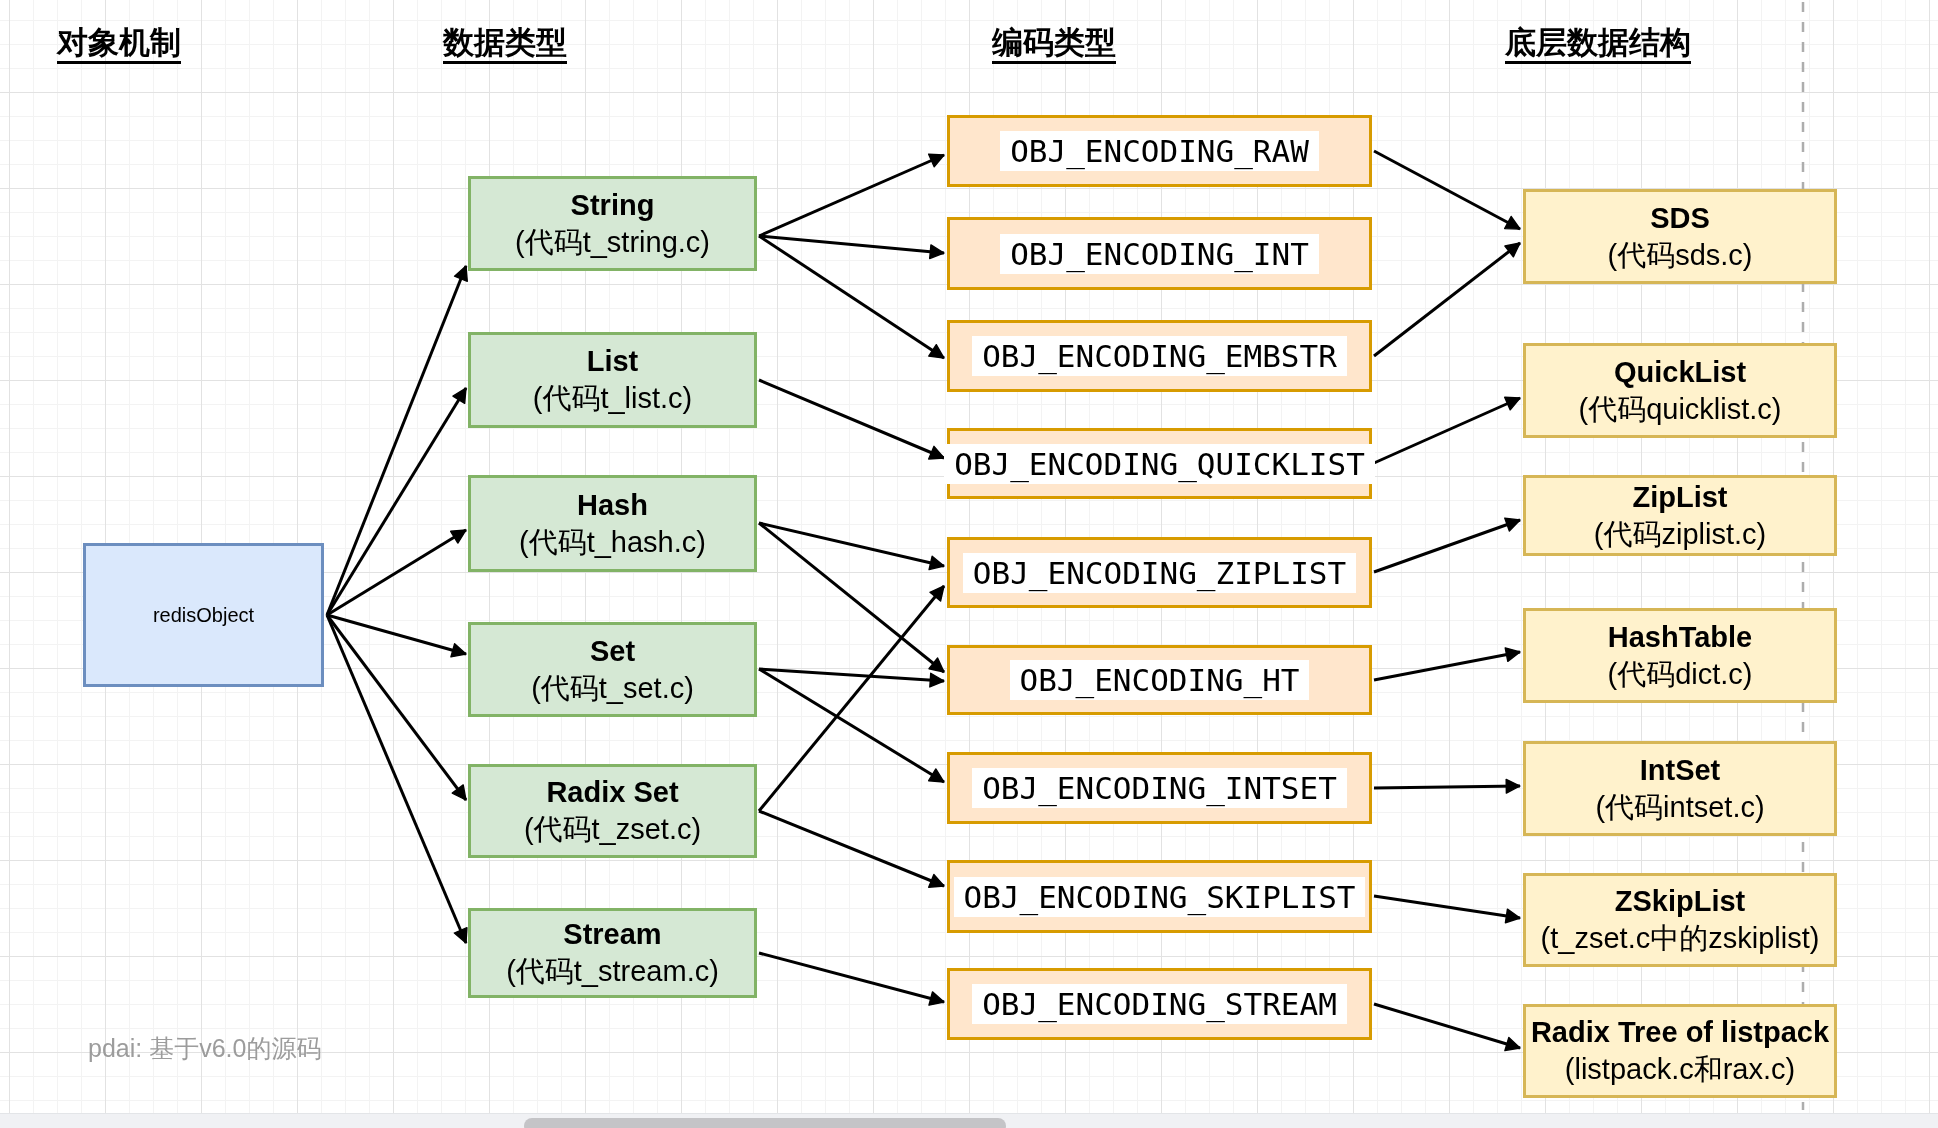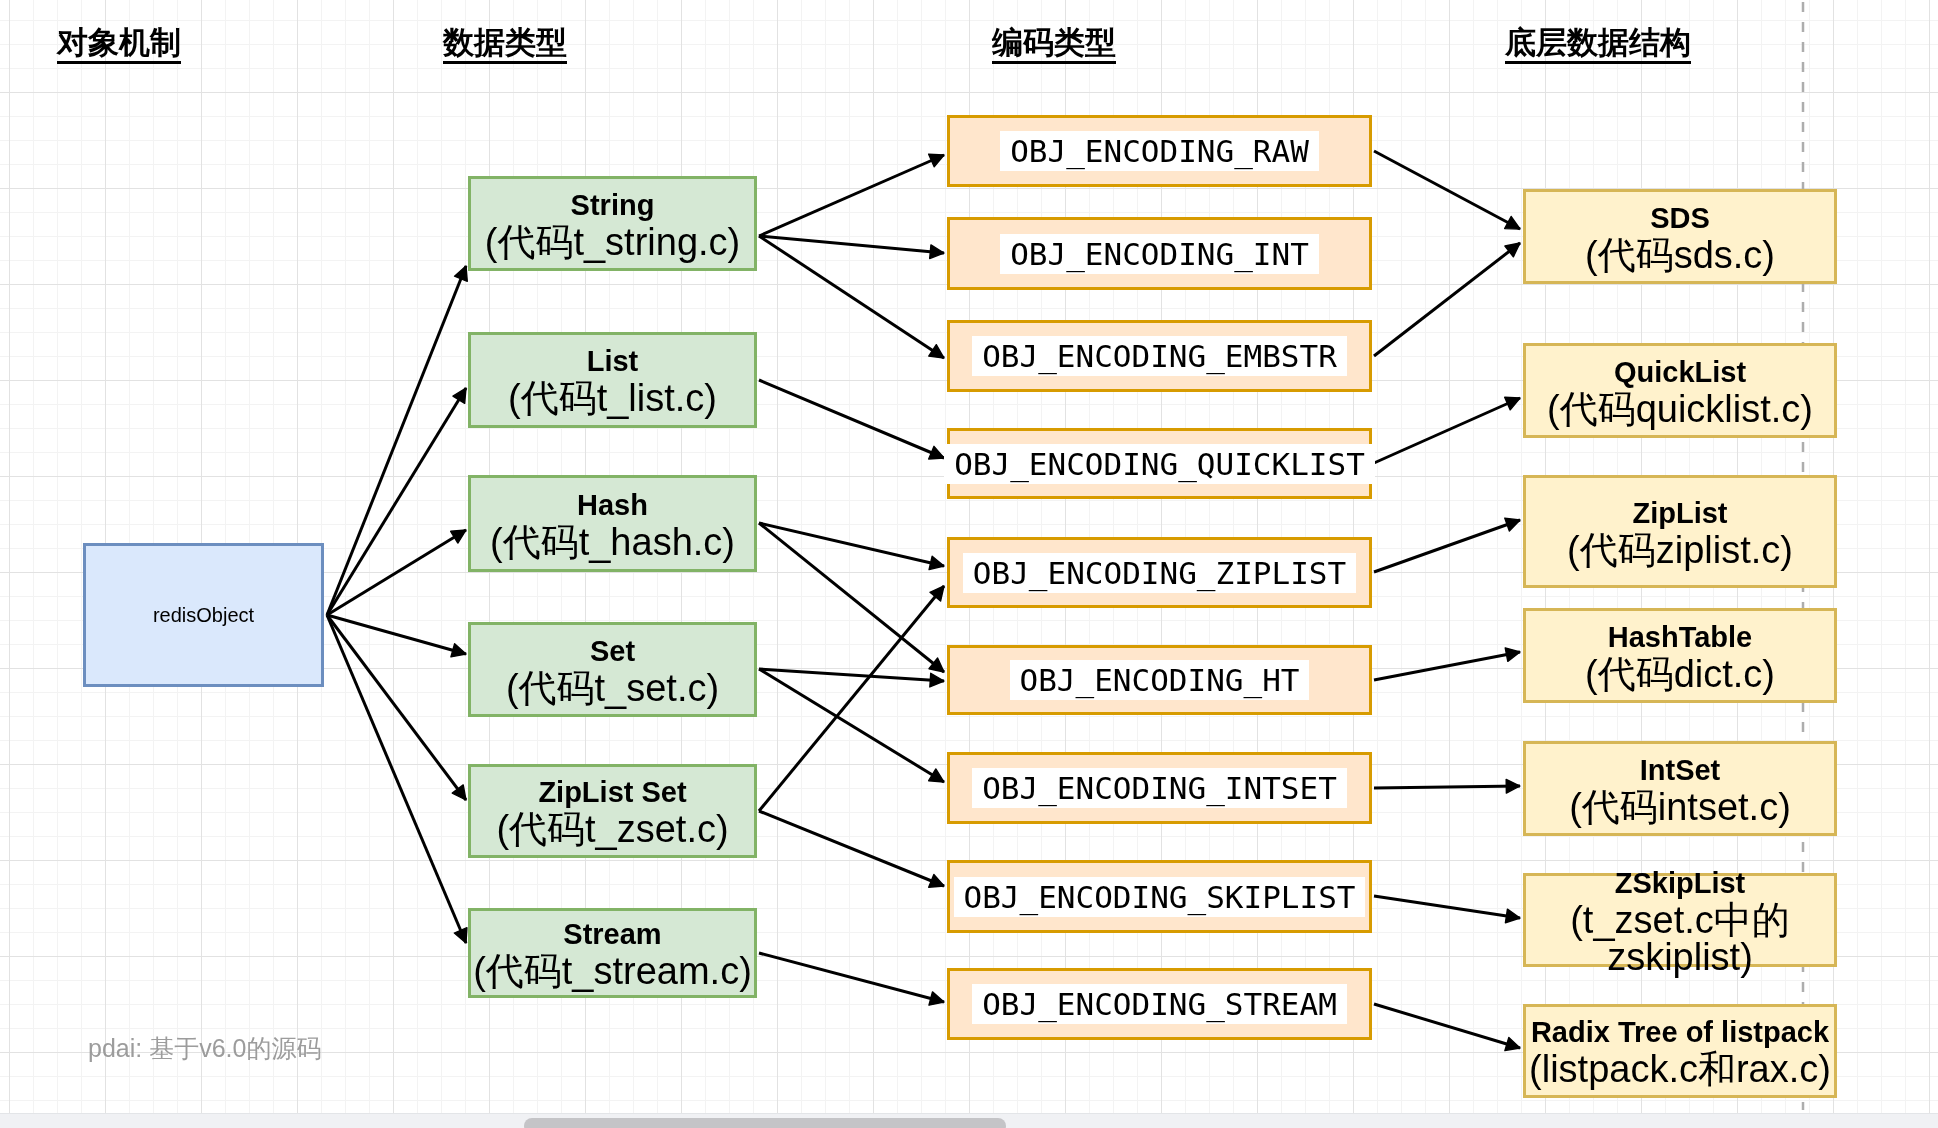--- a/index.html
+++ b/index.html
@@ -22,21 +22,21 @@
   }
   .edges{position:absolute;left:0;top:0;z-index:1;}
   .node{position:absolute;z-index:2;box-sizing:border-box;
     display:flex;flex-direction:column;align-items:center;justify-content:center;
     text-align:center;color:#000;}
   .node.blue  {background:#dae8fc;border:3px solid #6c8ebf;}
   .node.green {background:#d5e8d4;border:3px solid #82b366;}
   .node.orange{background:#ffe6cc;border:3px solid #d79b00;}
   .node.yellow{background:#fff2cc;border:3px solid #d6b656;}
   .node .t{font-weight:bold;font-size:29px;line-height:37px;}
-  .node .s{font-size:38px;line-height:37px;}
+  .node .s{font-size:29px;line-height:37px;}
   .node .plain{font-size:20px;text-align:right;}
   .mono{
     font-family:"DejaVu Sans Mono","Liberation Mono",monospace;
     font-size:31px;background:#ffffff;padding:2px 10px;white-space:nowrap;
   }
   .col-header{
     position:absolute;z-index:2;top:22px;height:42px;width:320px;
     font-size:31px;font-weight:bold;text-align:left;color:#000;
     text-decoration:underline;text-decoration-thickness:3px;text-underline-offset:8px;
   }
@@ -117,21 +117,21 @@
   </div>
   <div class="node green" style="left:468px;top:475px;width:289px;height:97px">
     <div class="t">Hash</div>
     <div class="s">(代码t_hash.c)</div>
   </div>
   <div class="node green" style="left:468px;top:622px;width:289px;height:95px">
     <div class="t">Set</div>
     <div class="s">(代码t_set.c)</div>
   </div>
   <div class="node green" style="left:468px;top:764px;width:289px;height:94px">
-    <div class="t">ZipList Set</div>
+    <div class="t">Radix Set</div>
     <div class="s">(代码t_zset.c)</div>
   </div>
   <div class="node green" style="left:468px;top:908px;width:289px;height:90px">
     <div class="t">Stream</div>
     <div class="s">(代码t_stream.c)</div>
   </div>
 
   <div class="node orange" style="left:947px;top:115px;width:425px;height:72px">
     <span class="mono">OBJ_ENCODING_RAW</span>
   </div>
@@ -161,21 +161,21 @@
   </div>
 
   <div class="node yellow" style="left:1523px;top:189px;width:314px;height:95px">
     <div class="t">SDS</div>
     <div class="s">(代码sds.c)</div>
   </div>
   <div class="node yellow" style="left:1523px;top:343px;width:314px;height:95px">
     <div class="t">QuickList</div>
     <div class="s">(代码quicklist.c)</div>
   </div>
-  <div class="node yellow" style="left:1523px;top:475px;width:314px;height:113px">
+  <div class="node yellow" style="left:1523px;top:475px;width:314px;height:81px">
     <div class="t">ZipList</div>
     <div class="s">(代码ziplist.c)</div>
   </div>
   <div class="node yellow" style="left:1523px;top:608px;width:314px;height:95px">
     <div class="t">HashTable</div>
     <div class="s">(代码dict.c)</div>
   </div>
   <div class="node yellow" style="left:1523px;top:741px;width:314px;height:95px">
     <div class="t">IntSet</div>
     <div class="s">(代码intset.c)</div>

